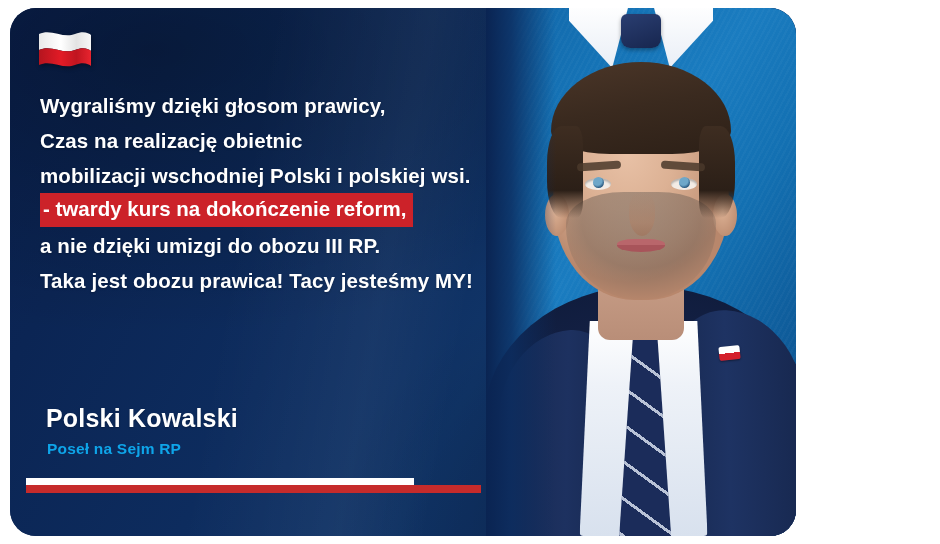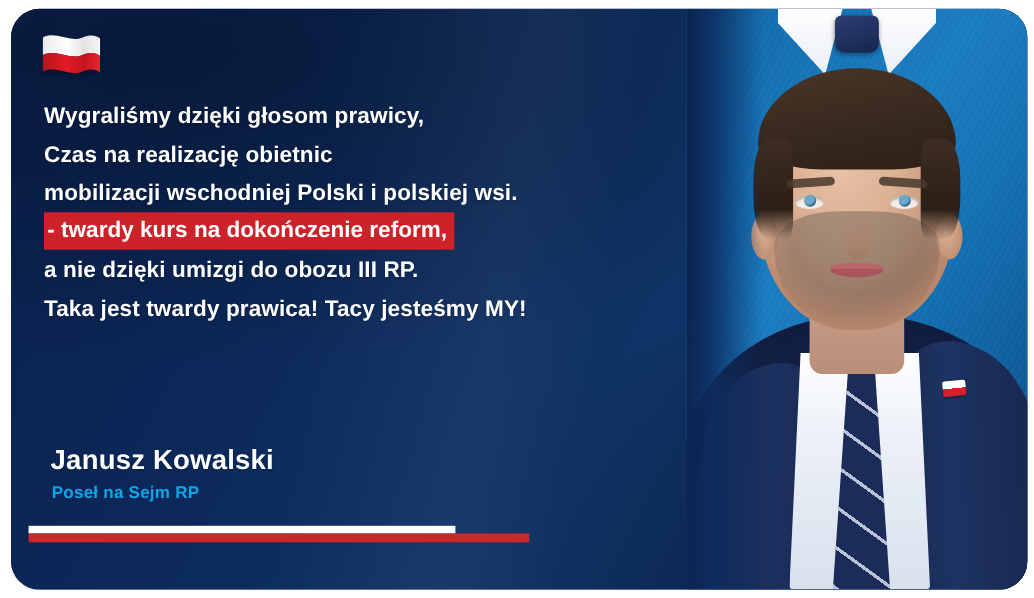--- a/index.html
+++ b/index.html
@@ -7,21 +7,21 @@
     width: 940px; height: 544px;
     background: #ffffff;
     font-family: "Liberation Sans", sans-serif;
     overflow: hidden;
   }
 
   
   .card {
     position: absolute;
     left: 10px; top: 8px;
-    width: 924px; height: 528px;
+    width: 786px; height: 528px;
     border-radius: 26px;
     overflow: hidden;
     background: #0b2351;
   }
 
   
   .bg-navy {
     position: absolute; inset: 0;
     background:
       linear-gradient(118deg,
@@ -343,24 +343,24 @@
   </svg>
 
   <div class="quote">
     <div class="qline">Wygraliśmy dzięki głosom prawicy,</div>
     <div class="qline">Czas na realizację obietnic</div>
     <div class="qline">mobilizacji wschodniej Polski i polskiej wsi.</div>
     <div class="hl-wrap">
       <span class="hl-box">- twardy kurs na dokończenie reform,</span>
     </div>
     <div class="qline">a nie dzięki umizgi do obozu III RP.</div>
-    <div class="qline">Taka jest twardy prawica! Tacy jesteśmy MY!</div>
+    <div class="qline">Taka jest obozu prawica! Tacy jesteśmy MY!</div>
   </div>
 
-  <div class="person-name">Janusz Kowalski</div>
+  <div class="person-name">Polski Kowalski</div>
   <div class="person-role">Poseł na Sejm RP</div>
 
   <div class="bar-white"></div>
   <div class="bar-red"></div>
 
   <div class="footer">
 
     
 
     

